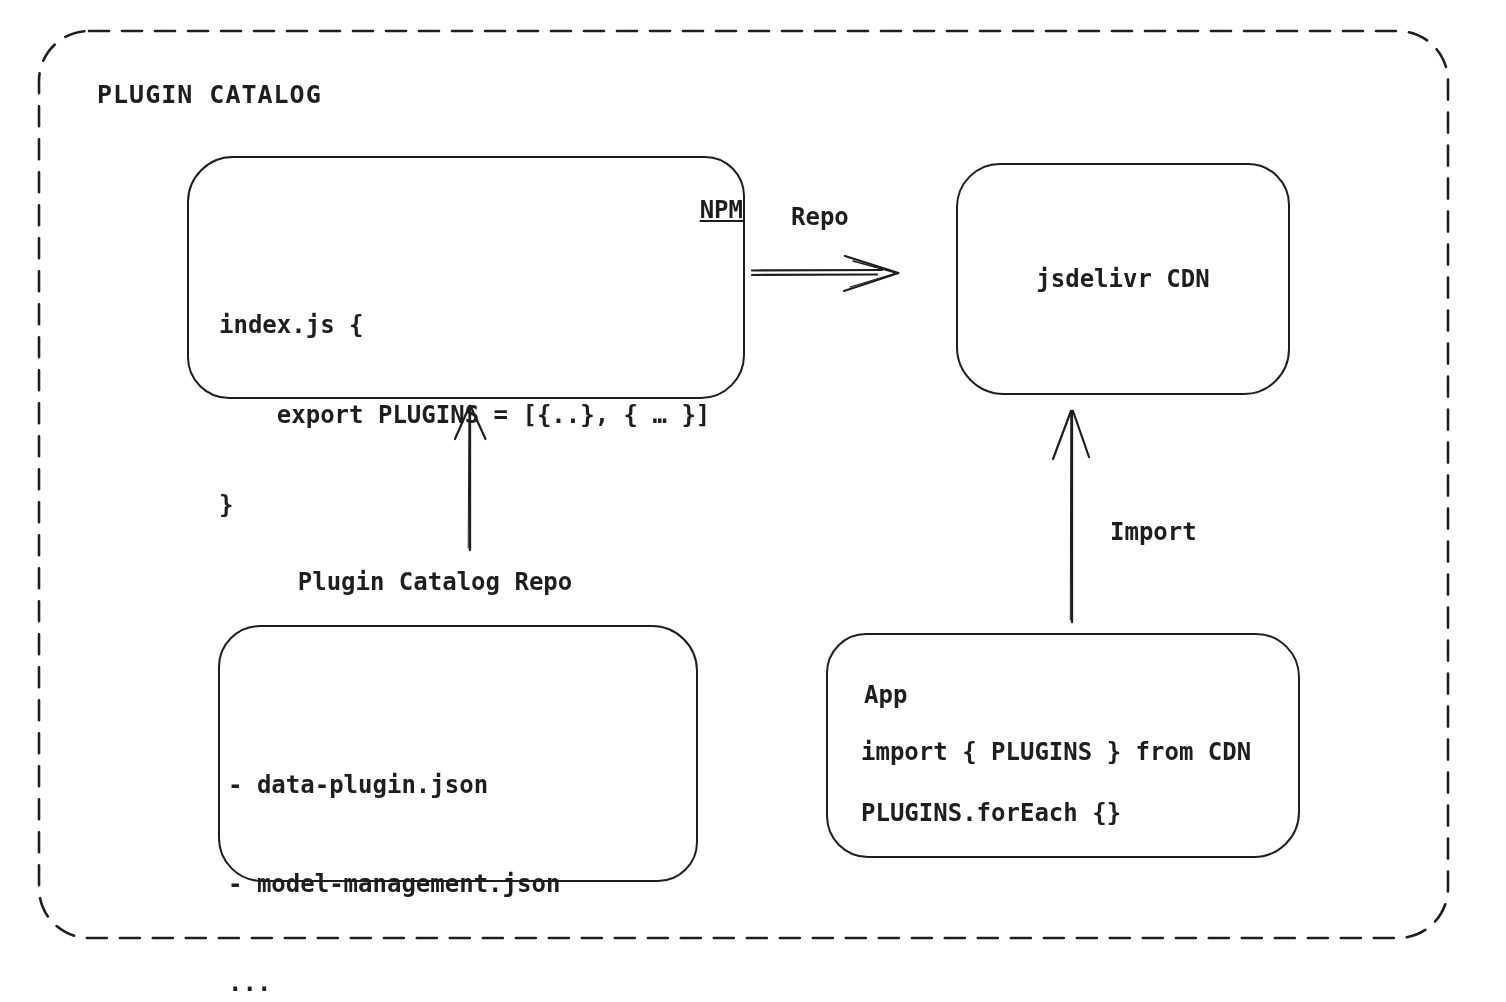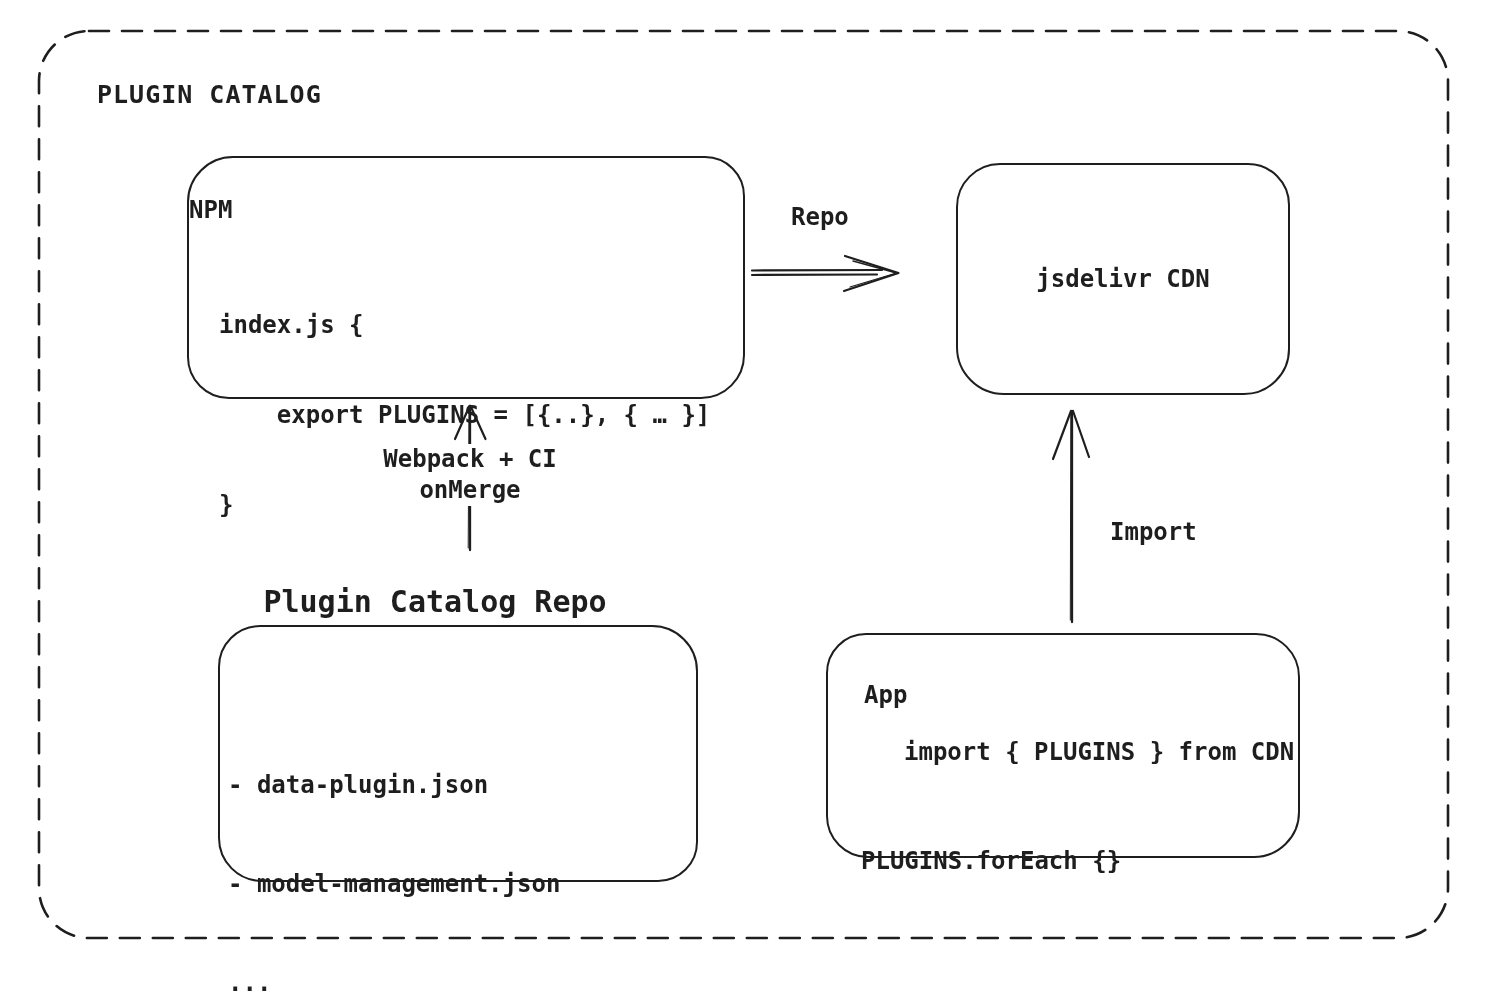--- a/index.html
+++ b/index.html
@@ -36,60 +36,60 @@
     font-size: 24px;
   }
   .npm-box  { left: 187px; top: 156px; width: 558px; height: 243px; border-radius: 46px 40px 44px 42px; }
   .cdn-box  { left: 908px; top: 163px; width: 334px; height: 232px; border-radius: 44px 42px 46px 48px;
               display: flex; align-items: center; justify-content: center; margin-left: 48px; }
   .repo-box { left: 218px; top: 625px; width: 480px; height: 257px; border-radius: 42px 46px 40px 44px; }
   .app-box  { left: 826px; top: 633px; width: 474px; height: 225px; border-radius: 40px 44px 46px 42px; }
 
   .npm-title {
     position: absolute; left: 0; right: 0; top: 38px;
-    text-align: left;
+    text-align: right;
+    text-decoration: underline;
   }
   .code {
     white-space: pre;
     line-height: 30px;
   }
   .npm-code { position: absolute; left: 30px; top: 92px; }
 
   .repo-list {
     position: absolute; left: 8px; top: 76px;
     white-space: pre;
     line-height: 33px;
   }
 
   .app-title { position: absolute; left: 36px; top: 46px; }
-  .app-line1 { position: absolute; left: 33px; top: 103px; white-space: pre; margin-left: 43px; }
-  .app-line2 { position: absolute; left: 33px; top: 164px; white-space: pre; margin-top: 48px; }
+  .app-line1 { position: absolute; left: 33px; top: 103px; white-space: pre; }
+  .app-line2 { position: absolute; left: 33px; top: 164px; white-space: pre; }
 
   .edge-label {
     position: absolute;
     font-size: 24px;
     z-index: 3;
     background: #ffffff;
   }
   .cache-label  { left: 791px; top: 203px; }
   .webpack-label {
     left: 470px; top: 444px;
     transform: translateX(-50%);
     text-align: center;
     line-height: 31px;
     padding: 0 6px;
   }
   .repo-title {
     position: absolute;
     left: 435px; top: 568px;
     transform: translateX(-50%);
-    font-size: 30px;
+    font-size: 24px;
     z-index: 2;
     white-space: nowrap;
-    margin-top: 16px;
   }
   .import-label { left: 1110px; top: 518px; }
 </style>
 </head>
 <body>
 
 <div class="canvas">
 
   <svg class="arrow-layer" viewBox="0 0 1506 1002" fill="none" stroke="#1e1e1e" stroke-linecap="round" stroke-linejoin="round">
 
@@ -139,19 +139,15 @@
     </div>
   </div>
 
   <div class="box app-box">
     <div class="app-title">App</div>
     <div class="app-line1">import { PLUGINS } from CDN</div>
     <div class="app-line2">PLUGINS.forEach {}</div>
   </div>
 
   <div class="edge-label cache-label">Repo</div>
-  <div class="edge-label webpack-label">
-    <div>Webpack + CI</div>
-    <div>onMerge</div>
-  </div>
   <div class="edge-label import-label">Import</div>
 
 </div>
 
 </body></html>

